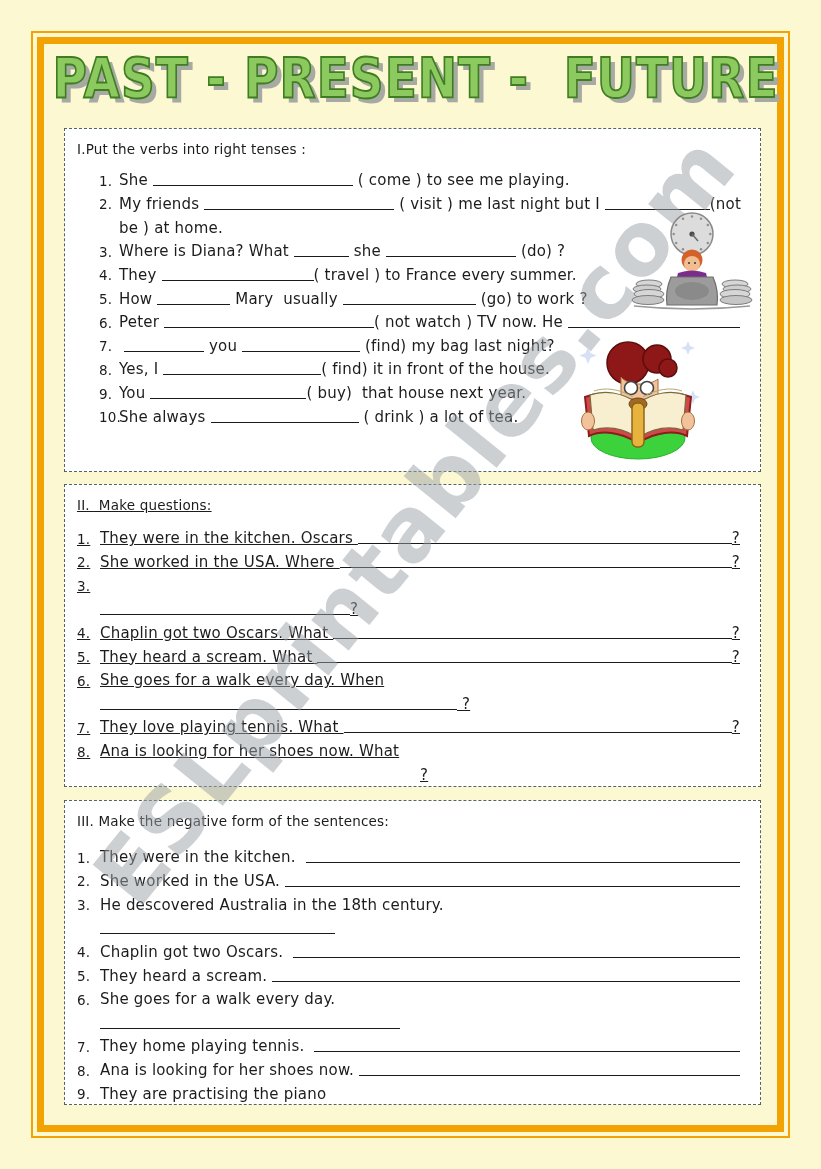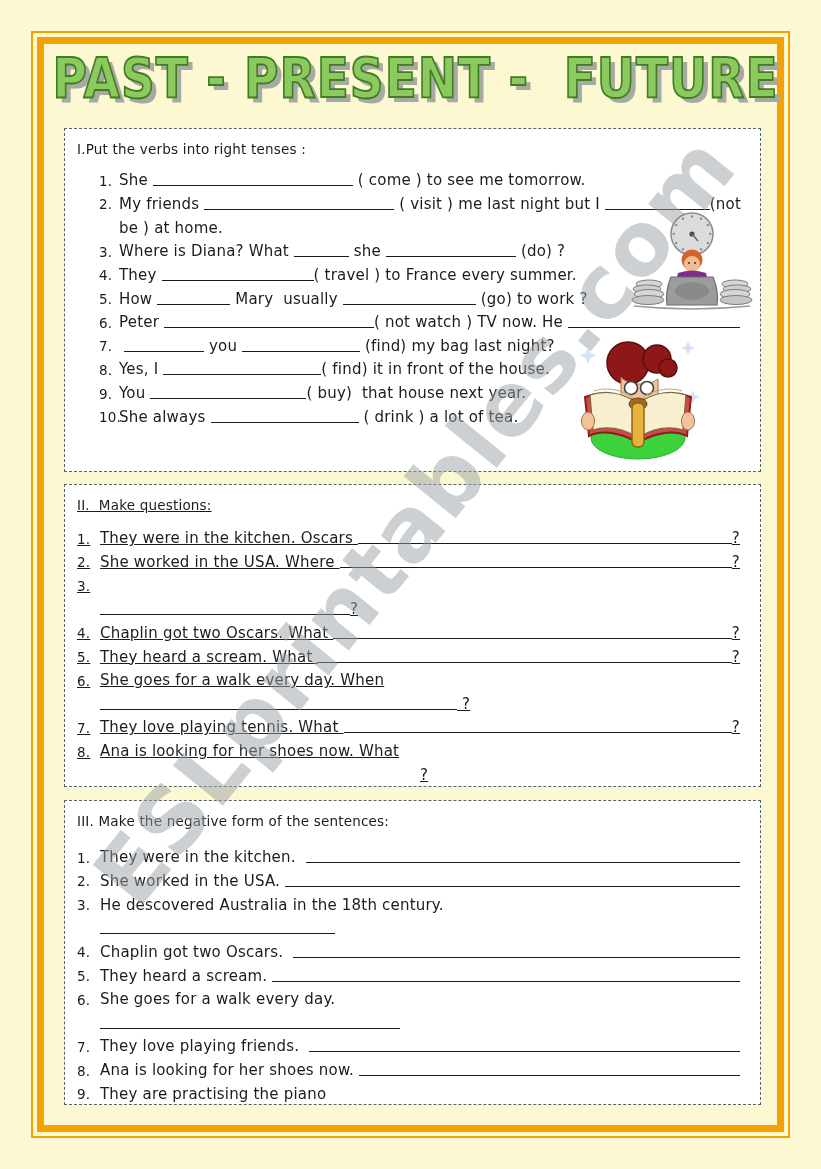--- a/index.html
+++ b/index.html
@@ -66,21 +66,21 @@
 
   <h1 class="title">PAST - PRESENT -  FUTURE</h1>
 
   <section class="box box1">
     <div class="heading">I.Put the verbs into right tenses :</div>
     <div class="items sec0">
         <div class="line">
           <span class="num">1.</span>
           <span class="txt">She </span>
           <span class="blank" style="width: 200px;"></span>
-          <span class="txt"> ( come ) to see me tomorrow.</span>
+          <span class="txt"> ( come ) to see me playing.</span>
         </div>
         <div class="line">
           <span class="num">2.</span>
           <span class="txt">My friends </span>
           <span class="blank" style="width: 190px;"></span>
           <span class="txt"> ( visit ) me last night but I </span>
           <span class="blank" style="width: 105px;"></span>
           <span class="txt">(not</span>
         </div>
         <div class="line">
@@ -241,21 +241,21 @@
         <div class="line">
           <span class="num">6.</span>
           <span class="txt">She goes for a walk every day.</span>
         </div>
         <div class="line">
           <span class="num"></span>
           <span class="blank" style="width: 300px;"></span>
         </div>
         <div class="line">
           <span class="num">7.</span>
-          <span class="txt">They love playing friends.  </span>
+          <span class="txt">They home playing tennis.  </span>
           <span class="blank fill"></span>
         </div>
         <div class="line">
           <span class="num">8.</span>
           <span class="txt">Ana is looking for her shoes now. </span>
           <span class="blank fill"></span>
         </div>
         <div class="line">
           <span class="num">9.</span>
           <span class="txt">They are practising the piano</span>

